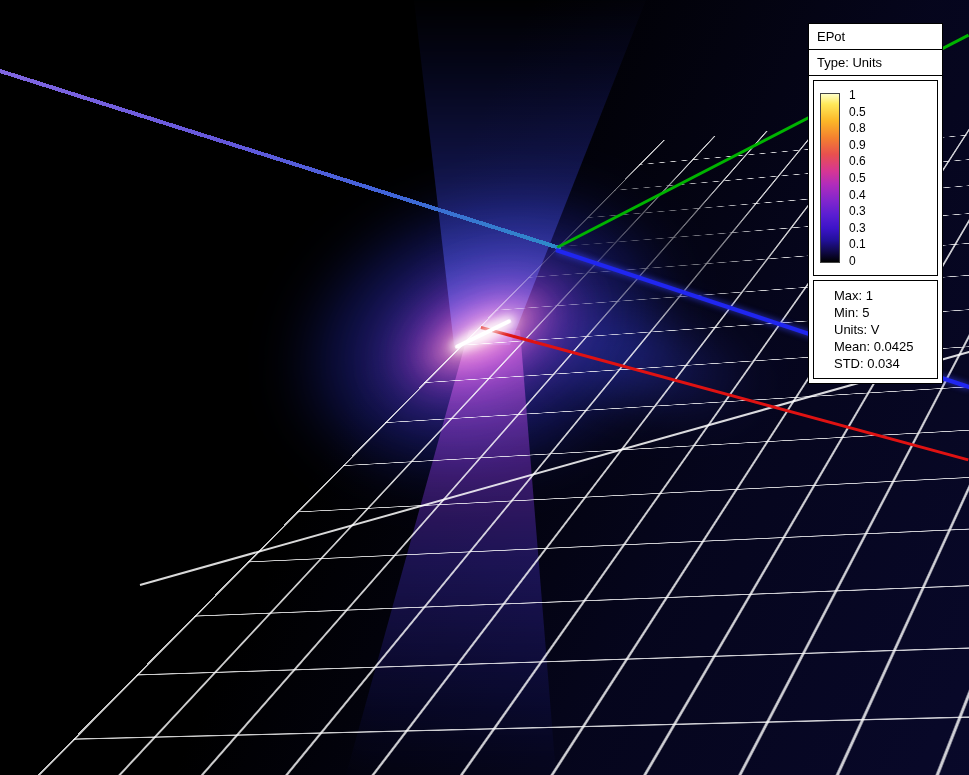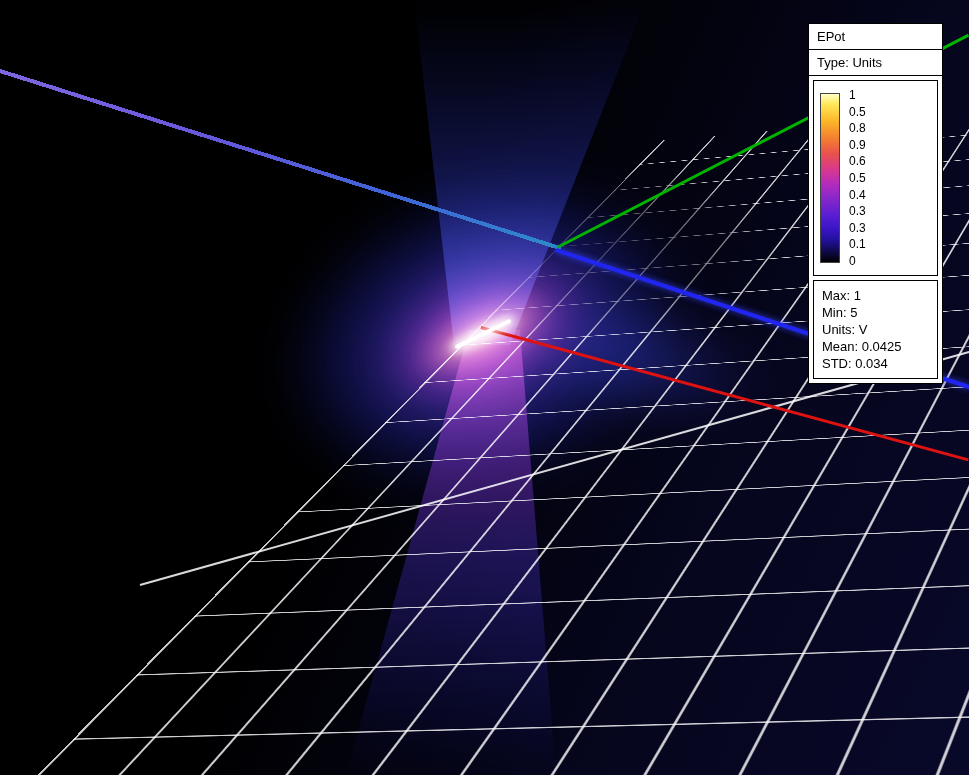--- a/index.html
+++ b/index.html
@@ -91,21 +91,21 @@
   }
   .legend-row { padding:5px 8px; border-bottom:1px solid #000; white-space:nowrap; }
   .cb-box { margin:4px; border:1px solid #000; padding:8px 6px; display:flex; }
   .cb-bar { width:20px; height:170px; margin-top:4px; border:1px solid #444;
     background:linear-gradient(to bottom,
       #ffffc8 0%, #ffe95a 6%, #fcb728 16%, #f4812f 26%, #e8504f 36%,
       #d63694 46%, #b02cbc 54%, #8426cc 63%, #5a1ed2 72%, #3c14c8 80%,
       #22109a 87%, #120a52 93%, #000 100%); }
   .cb-labels { display:flex; flex-direction:column; justify-content:space-between;
     height:178px; margin-left:9px; font-size:12px; line-height:12px; }
-  .stats-box { margin:4px; margin-top:0; border:1px solid #000; padding:6px 8px;
+  .stats-box { margin:4px; margin-top:0; border:1px solid #000; padding:6px 20px;
     line-height:17px; white-space:nowrap; }
 </style>
 </head>
 <body>
 
 <div class="stage">
 
   <div class="grid-roll">
     <div class="grid-plane"></div>
   </div>

